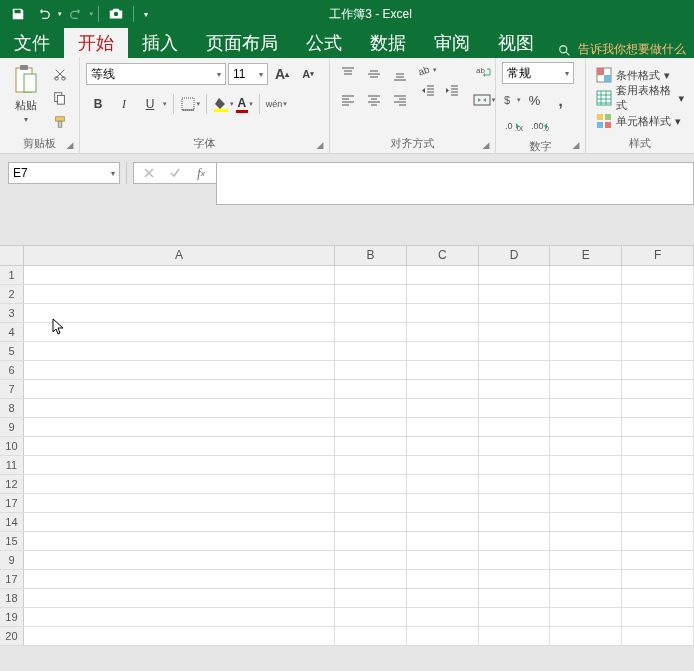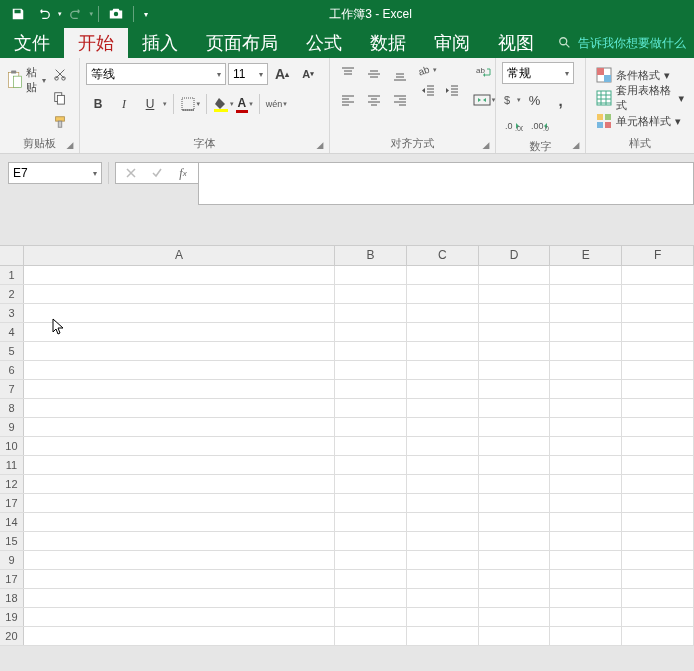--- a/index.html
+++ b/index.html
@@ -8,30 +8,30 @@
 .titlebar { background: #0e7237; height: 28px; display: flex; align-items: center; color: #fff; padding: 0 6px; }
 .qat { display: flex; align-items: center; gap: 2px; }
 .qat-btn { width: 24px; height: 24px; display: flex; align-items: center; justify-content: center; color: #fff; border: none; background: transparent; }
 .qat-btn.disabled { opacity: 0.45; }
 .qat-sep { width: 1px; height: 16px; background: rgba(255,255,255,0.35); margin: 0 3px; }
 .title-text { flex: 1; text-align: center; font-size: 12px; color: #fff; }
 
 .tabs-row { background: #0e7237; height: 30px; display: flex; align-items: stretch; }
 .tab { padding: 0 14px; color: #fff; font-size: 18px; display: flex; align-items: center; border: none; background: transparent; }
 .tab.active { background: #f3f3f3; color: #b91c1c; }
-.tell-me { display: flex; align-items: center; color: #5eead4; font-size: 12px; margin-left: 10px; gap: 6px; }
+.tell-me { display: flex; align-items: flex-end; color: #fdba74; font-size: 12px; margin-left: 10px; gap: 6px; }
 .tell-me-icon { opacity: 0.9; }
 
 .ribbon { background: #f3f3f3; height: 96px; display: flex; border-bottom: 1px solid #d4d4d4; }
 .group { border-right: 1px solid #d8d8d8; display: flex; flex-direction: column; position: relative; }
 .group-body { flex: 1; display: flex; align-items: flex-start; padding: 4px 6px 0 6px; }
 .group-label { text-align: center; font-size: 11px; color: #666; height: 18px; line-height: 16px; position: relative; }
 .dlg-launcher { position: absolute; right: 2px; bottom: 1px; width: 14px; height: 14px; color: #888; font-size: 9px; display:flex; align-items:center; justify-content:center; }
 
-.big-btn { display: flex; align-items: center; width: 40px; gap: 2px; padding-top: 2px; }
+.big-btn { display: flex; flex-direction: column; align-items: center; width: 40px; gap: 2px; padding-top: 2px; }
 .big-btn-label { font-size: 11px; color: #444; }
 .small-btn { width: 24px; height: 24px; display: flex; align-items: center; justify-content: center; color: #444; }
 .small-col { display: flex; flex-direction: column; }
 
 .font-group .row1 { display: flex; align-items: center; gap: 2px; margin-bottom: 6px; }
 .font-name { width: 140px; height: 22px; border: 1px solid #b5b5b5; background: #fff; font-size: 12px; padding: 0 4px; display: flex; align-items: center; justify-content: space-between; }
 .font-size { width: 40px; height: 22px; border: 1px solid #b5b5b5; background: #fff; font-size: 12px; padding: 0 4px; display:flex; align-items:center; justify-content: space-between;}
 .dd-arrow { font-size: 8px; color: #666; }
 .font-group .row2 { display: flex; align-items: center; gap: 2px; }
 .rb-split { display:flex; align-items:center; }
@@ -43,21 +43,21 @@
 
 .num-combo { width: 72px; height: 22px; border: 1px solid #b5b5b5; background: #fff; font-size: 12px; padding: 0 4px; display:flex; align-items:center; justify-content:space-between; }
 .num-row2 { display:flex; gap:2px; margin-top:4px; }
 .num-row3 { display:flex; gap:2px; margin-top:2px; }
 
 .styles-col { display:flex; flex-direction:column; gap:1px; padding-top:2px; }
 .style-item { display:flex; align-items:center; gap:4px; font-size:11px; color:#444; height:22px; padding:0 4px; }
 .style-icon { width:16px; height:16px; display:flex; align-items:center; justify-content:center; }
 
 .namebox-row { background: #e6e6e6; height: 92px; display:flex; border-bottom: 1px solid #ccc; }
-.namebox { width: 94px; height: 22px; border: 1px solid #b5b5b5; background: #fff; margin: 8px 0 0 8px; display:flex; align-items:center; justify-content:space-between; padding: 0 4px; font-size:12px; }
+.namebox { width: 112px; height: 22px; border: 1px solid #b5b5b5; background: #fff; margin: 8px 0 0 8px; display:flex; align-items:center; justify-content:space-between; padding: 0 4px; font-size:12px; }
 .fn-sep { width:1px; background:#ccc; margin: 8px 6px 0 6px; height:22px; }
 .formula-btns { display:flex; align-items:center; margin-top:8px; gap:8px; height:22px; padding:0 6px; border:1px solid #b5b5b5; background:#fff; border-right:none; }
 .fb { width:18px; height:18px; display:flex; align-items:center; justify-content:center; color:#999; }
 .formula-bar { flex:1; height:22px; margin-top:8px; border:1px solid #b5b5b5; background:#fff; }
 .formula-extend { flex:1; background:#e6e6e6; }
 
 .grid-area { background:#fff; }
 .col-headers { display:flex; background:#eee; border-bottom:1px solid #ccc; height:20px; }
 .corner { width:24px; border-right:1px solid #ccc; background:#eee; }
 .colh { border-right:1px solid #ccc; text-align:center; font-size:12px; color:#555; line-height:19px; }

